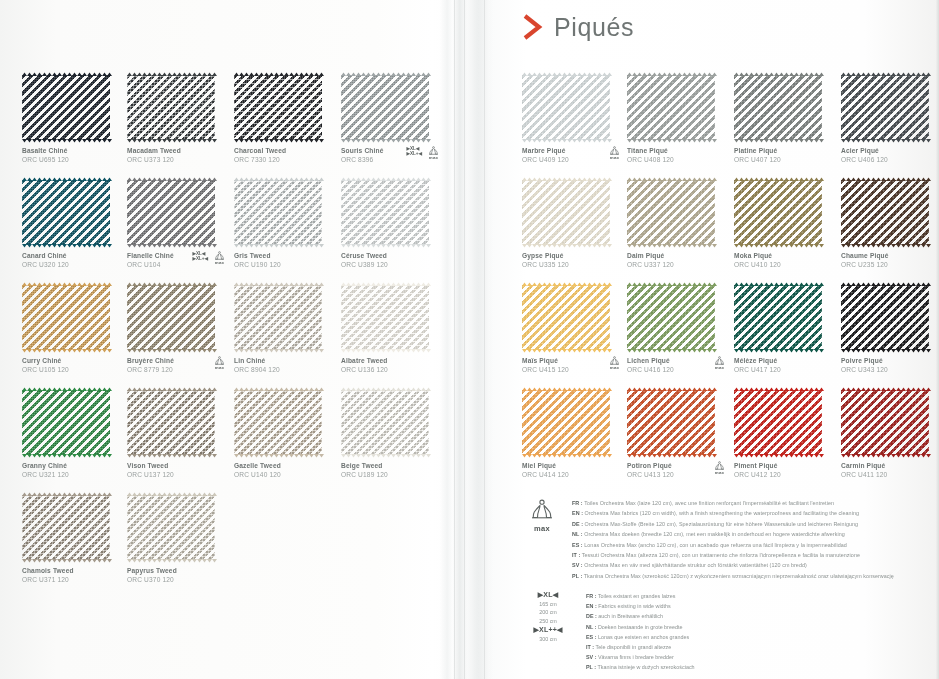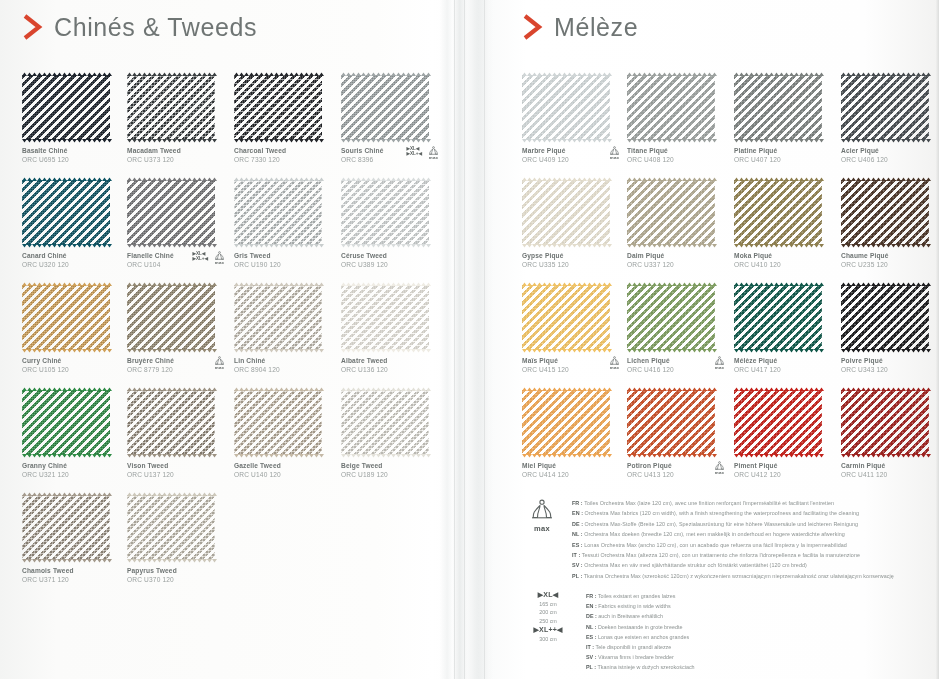--- a/index.html
+++ b/index.html
@@ -137,28 +137,20 @@
 
 <div class="page">
 
   <div class="gutter">
     <i class="a"></i>
       <i class="b"></i>
       <i class="c"></i>
   </div>
 
   <div class="col col-left">
-    <div class="sec-head" style="left:22px;top:12px;">
-      <span class="chev">
-        <svg width="22" height="30" viewBox="0 0 22 30">
-            <path d="M3 4 L17 15 L3 26" fill="none" stroke="#d9452e" stroke-width="4.2" stroke-linecap="butt" stroke-linejoin="miter"></path>
-          </svg>
-      </span>
-      <span class="sec-title">Chinés &amp; Tweeds</span>
-    </div>
 
     <div class="grid" id="grid-left" style="top:75px;">
         <div class="row">
           <div class="cell c0">
             <div class="swatch-wrap">
               <div class="swatch" style="background: rgb(27, 34, 43);">
                 <div class="weave chine"></div>
               </div>
               <div class="pinked" style="--c: #1b222b;"></div>
               <svg width="94" height="71" viewBox="0 0 94 71" style="position: absolute; left: -3px; top: -3px; pointer-events: none;">
@@ -490,21 +482,21 @@
       </div>
   </div>
 
   <div class="col col-right">
     <div class="sec-head" style="left:22px;top:12px;">
       <span class="chev">
         <svg width="22" height="30" viewBox="0 0 22 30">
             <path d="M3 4 L17 15 L3 26" fill="none" stroke="#d9452e" stroke-width="4.2" stroke-linecap="butt" stroke-linejoin="miter"></path>
           </svg>
       </span>
-      <span class="sec-title">Mélèze</span>
+      <span class="sec-title">Piqués</span>
     </div>
 
     <div class="grid" id="grid-right" style="top:75px;">
         <div class="row">
           <div class="cell c0">
             <div class="swatch-wrap">
               <div class="swatch" style="background: rgb(207, 213, 214);">
                 <div class="weave pique"></div>
               </div>
               <div class="pinked" style="--c: #cfd5d6;"></div>

